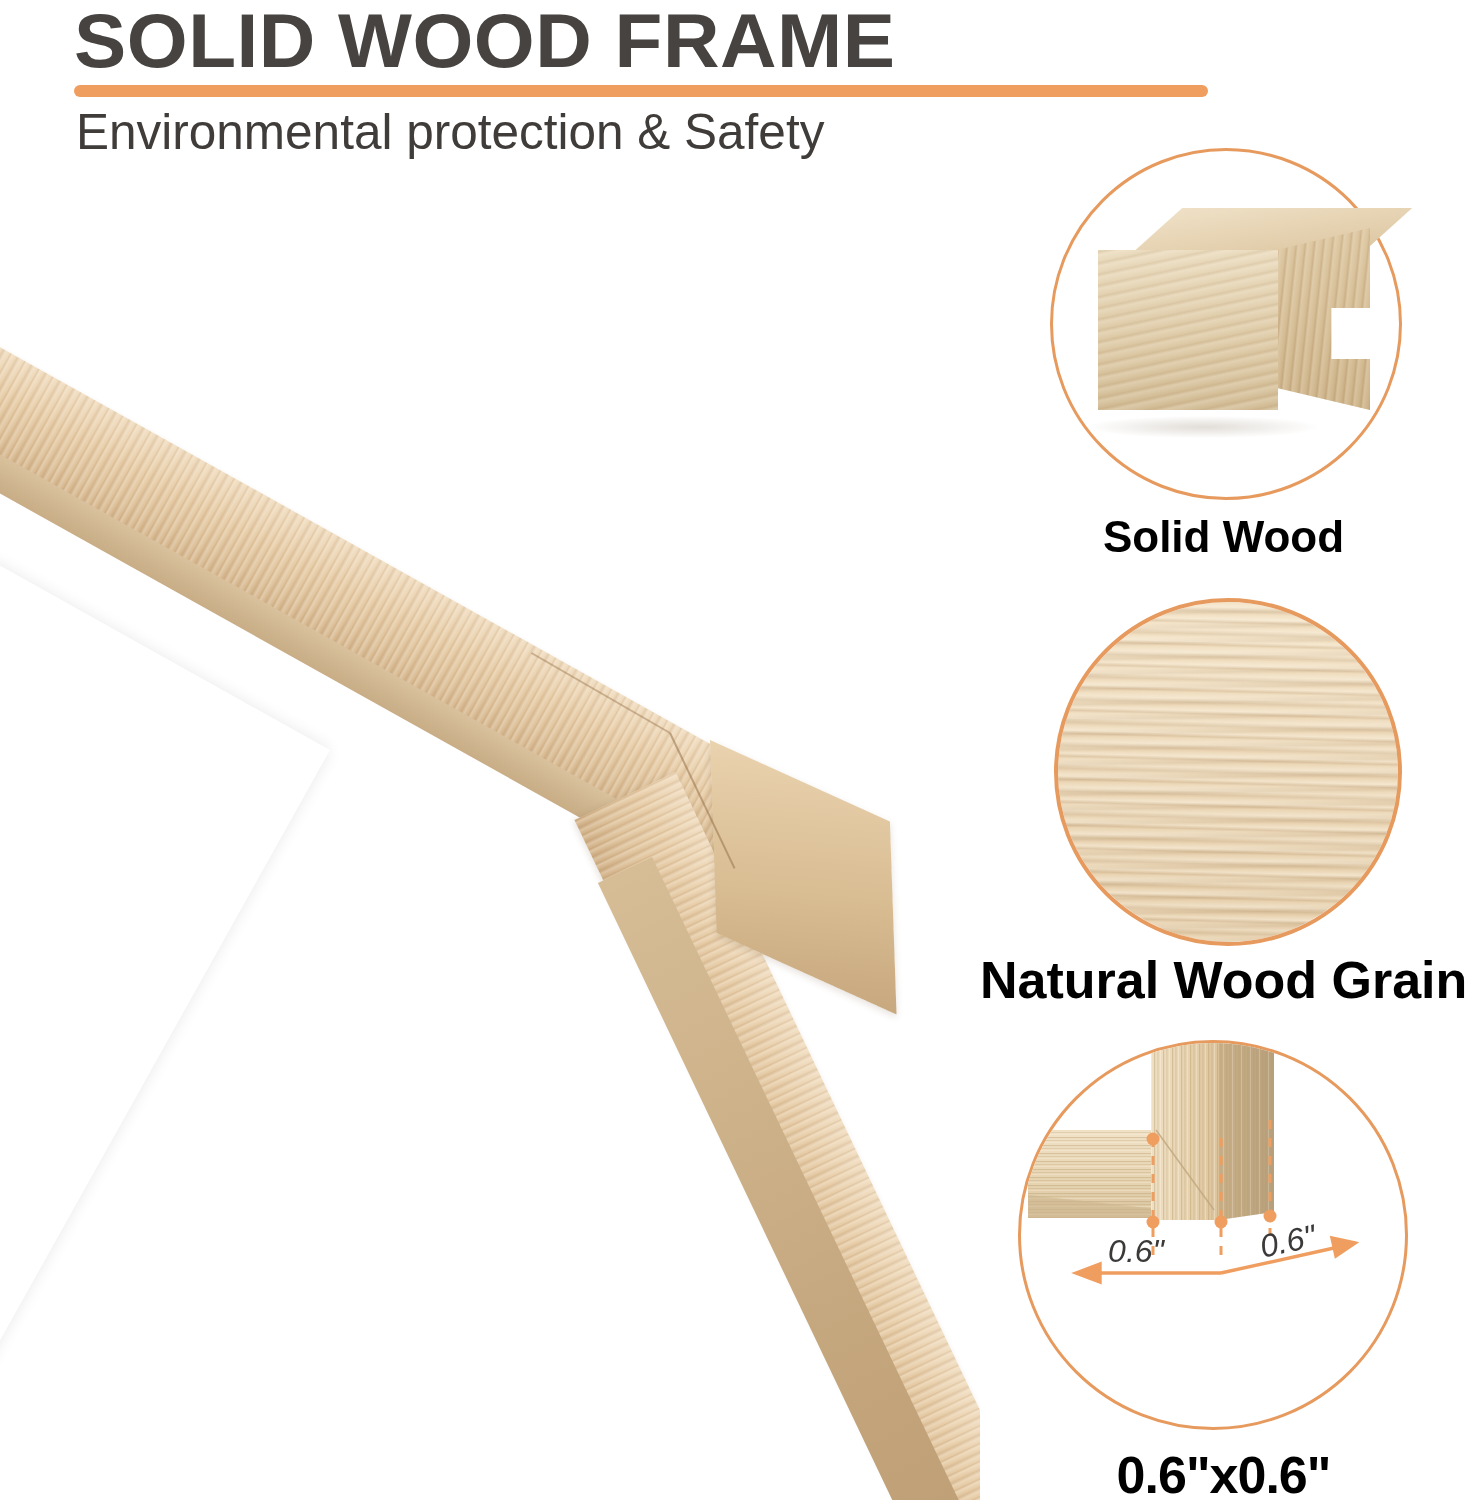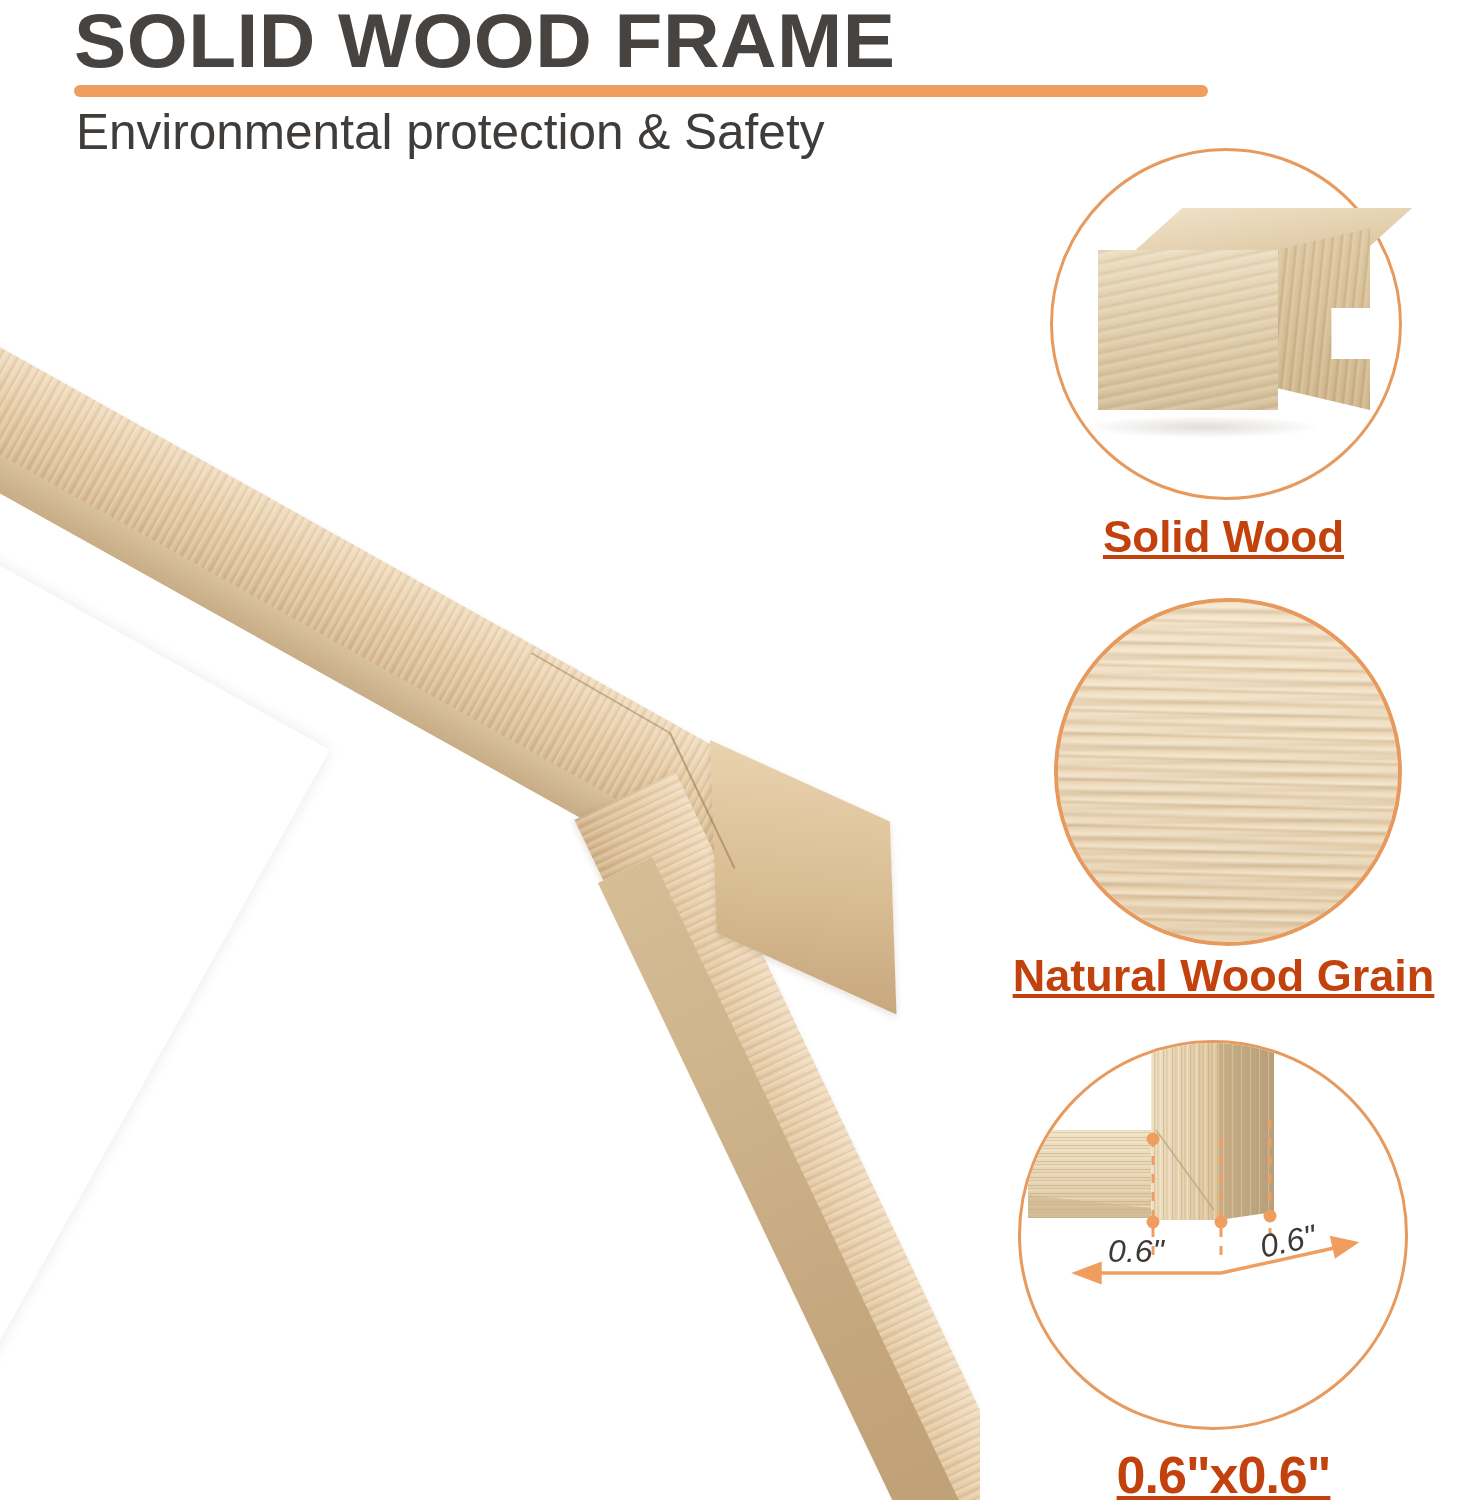--- a/index.html
+++ b/index.html
@@ -109,23 +109,22 @@
   
   #callouts { position:absolute; left:980px; top:140px; width:487px; height:1360px; }
   .callout { position:absolute; width:487px; }
   .circle-ring {
     position:absolute; border-radius:50%;
     border:3px solid #e79a5e;
     background:#ffffff;
   }
   .callout-label {
     position:absolute; width:487px; text-align:center;
-    font-size:44px; font-weight:700; color:#c2410c;
+    font-size:44px; font-weight:700; color:#000000;
     white-space:nowrap;
-    text-decoration:underline;
   }
 
   
   #c1-ring { left:70px; top:8px; width:352px; height:352px; }
   #c1-label { left:0; top:372px; }
   #wood-block { position:absolute; left:118px; top:68px; width:280px; height:230px; }
   .wb-top {
     position:absolute; left:22px; top:0; width:230px; height:56px;
     background:linear-gradient(170deg,#efe0c6 0%,#e3cfad 60%,#d9c29c 100%);
     transform:skewX(-48deg); transform-origin:left bottom;
@@ -166,21 +165,21 @@
         rgba(132,98,60,0.12) 13px,
         rgba(255,252,243,0.28) 17px,
         rgba(150,112,70,0.00) 23px),
       repeating-linear-gradient(-1deg,
         rgba(120,88,54,0.00) 0px,
         rgba(120,88,54,0.09) 3px,
         rgba(255,255,248,0.16) 8px,
         rgba(120,88,54,0.00) 15px),
       linear-gradient(180deg,#f2e0c2 0%,#ecd7b6 45%,#e5cda8 100%);
   }
-  #c2-label { left:0; top:810px; font-size:45px; }
+  #c2-label { left:0; top:810px; font-size:52px;text-align:right; }
 
   
   #c3-ring { left:38px; top:900px; width:390px; height:390px; border-width:3px; }
   #c3-label { left:0; top:1305px; font-size:52px; letter-spacing:-1px; }
   #dim-svg { position:absolute; left:38px; top:900px; width:390px; height:390px; }
 </style>
 </head>
 <body>
 
 <div id="header">

